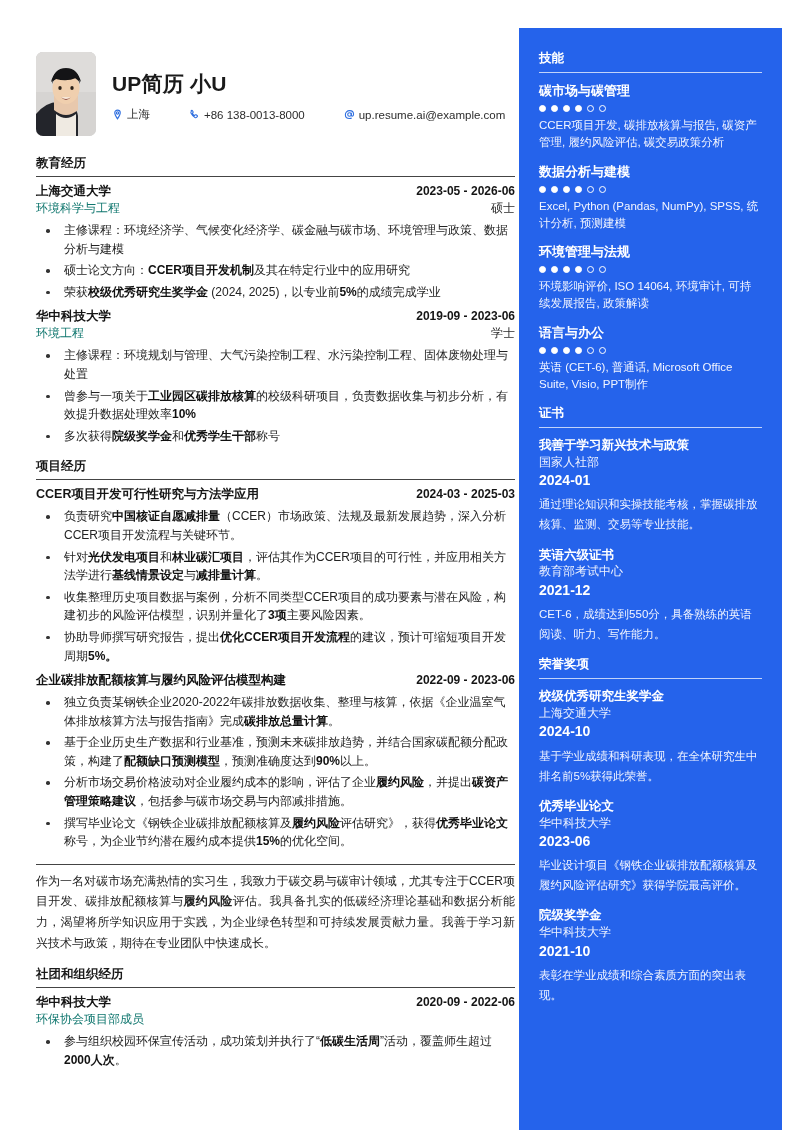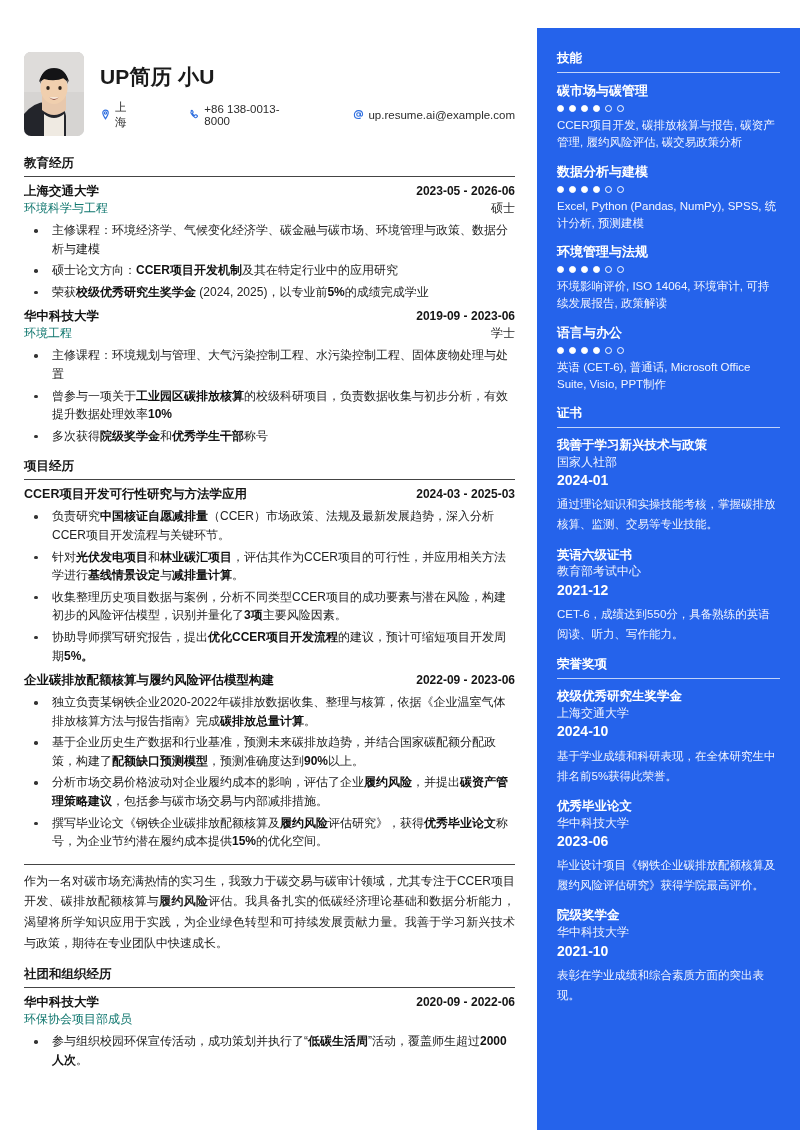--- a/index.html
+++ b/index.html
@@ -9,34 +9,34 @@
     font-family: "Liberation Sans", "DejaVu Sans", sans-serif;
     color: #1f1f1f;
     overflow: hidden;
   }
   .page { position: relative; width: 800px; height: 1130px; background:#fff; }
 
   
   .left {
     position: absolute; left: 0; top: 0;
     width: 537px; height: 844px;
-    padding: 46px 22px 0 24px;
+    padding: 46px 22px 0 36px;
   }
 
   .header { display: flex; align-items: center; gap: 16px; height: 96px; }
   .photo {
     width: 60px; height: 84px; border-radius: 7px;
     overflow: hidden; flex: none;
     background: #cfcfcf;
     position: relative;
   }
   .photo svg { display:block; width:100%; height:100%; }
   .hdr-text { display: flex; flex-direction: column; justify-content: center; gap: 9px; padding-top:4px;}
   .name { font-size: 21px; font-weight: 700; color: #1a1a1a; letter-spacing: .2px; }
-  .contacts { display: flex; align-items: center; gap: 24px; font-size: 11.5px; color: #2b2b2b; }
+  .contacts { display: flex; align-items: center; gap: 17px; font-size: 11.5px; color: #2b2b2b; }
   .contacts .ci { display:flex; align-items:center; gap:4px; }
   .contacts .gap { width: 5px; }
   .ic { width: 11px; height: 11px; flex:none; display:block; }
   .ic path, .ic circle, .ic rect { fill: none; stroke: #2f6fe0; stroke-width: 1.6; }
 
   .sec { margin-top: 13px; }
   .sec-title {
     font-size: 12.5px; font-weight: 700; color: #1a1a1a;
     padding-bottom: 4px;
   }
@@ -64,21 +64,21 @@
     position: absolute; left: 10px; top: 8px;
     width: 3.5px; height: 3.5px; border-radius: 50%;
     background: #333;
   }
   ul.bullets li b { font-weight: 700; color: #111; }
 
   .summary { font-size: 12px; line-height: 1.72; color: #232323; margin-top: 5px; text-align: justify;}
 
   
   .right {
-    position: absolute; left: 537px; top: 28px;
+    position: absolute; left: 519px; top: 28px;
     width: 263px; height: 1102px;
     background: #2563eb;
     color: #ffffff;
     padding: 22px 20px 0 20px;
     overflow: hidden;
   }
   .r-sec-title { font-size: 12.5px; font-weight: 700; color: #fff; padding-bottom: 5px; }
   .r-rule { height: 1px; background: rgba(255,255,255,.72); margin-bottom: 9px; }
   .r-block { margin-bottom: 12px; }
 

